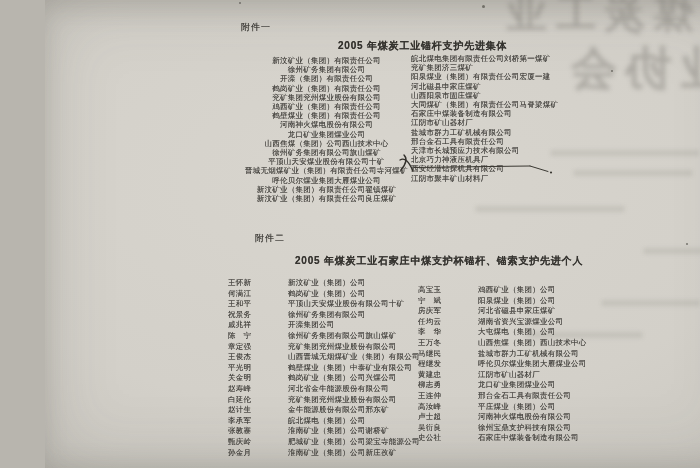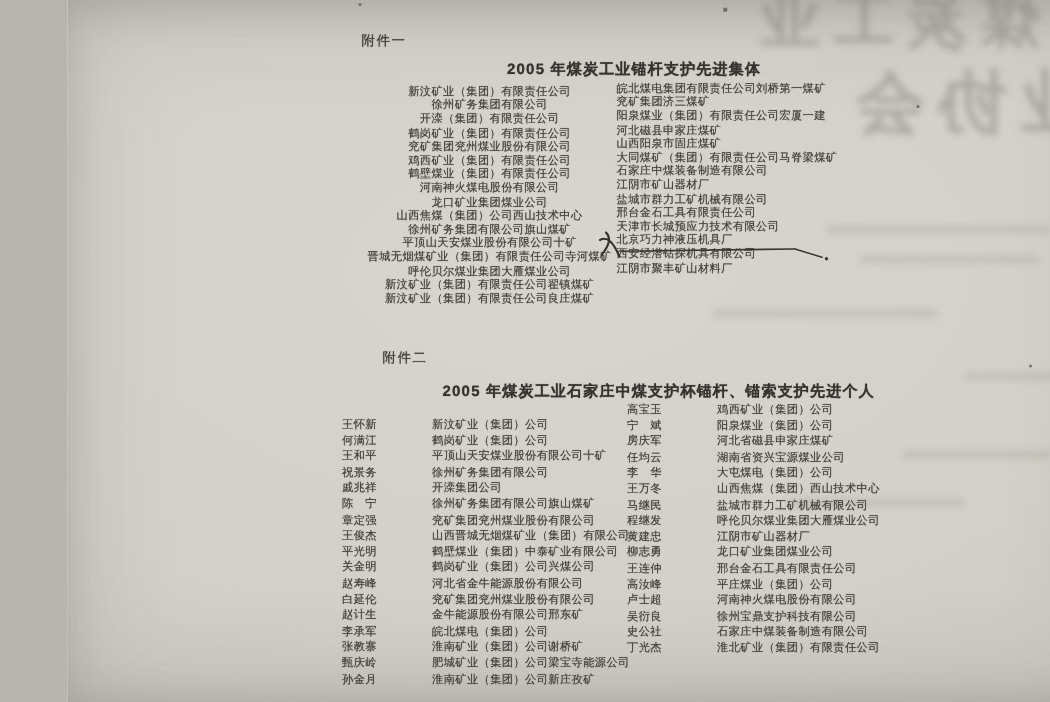--- a/index.html
+++ b/index.html
@@ -163,21 +163,21 @@
       </div>
       <div class="row">
         <span class="nm">甄庆岭</span>
         <span class="org">肥城矿业（集团）公司梁宝寺能源公司</span>
       </div>
       <div class="row">
         <span class="nm">孙金月</span>
         <span class="org">淮南矿业（集团）公司新庄孜矿</span>
       </div>
     </div>
-  <div class="col col2" style="left:373px;top:268px;">
+  <div class="col col2" style="left:373px;top:285px;">
       <div class="row">
         <span class="nm">高宝玉</span>
         <span class="org">鸡西矿业（集团）公司</span>
       </div>
       <div class="row">
         <span class="nm">宁　斌</span>
         <span class="org">阳泉煤业（集团）公司</span>
       </div>
       <div class="row">
         <span class="nm">房庆军</span>
@@ -224,20 +224,16 @@
         <span class="org">河南神火煤电股份有限公司</span>
       </div>
       <div class="row">
         <span class="nm">吴衍良</span>
         <span class="org">徐州宝鼎支护科技有限公司</span>
       </div>
       <div class="row">
         <span class="nm">史公社</span>
         <span class="org">石家庄中煤装备制造有限公司</span>
       </div>
-      <div class="row">
-        <span class="nm">丁光杰</span>
-        <span class="org">淮北矿业（集团）有限责任公司</span>
-      </div>
     </div>
 
   <div class="vignette"></div>
 </div>
 
 </body></html>

